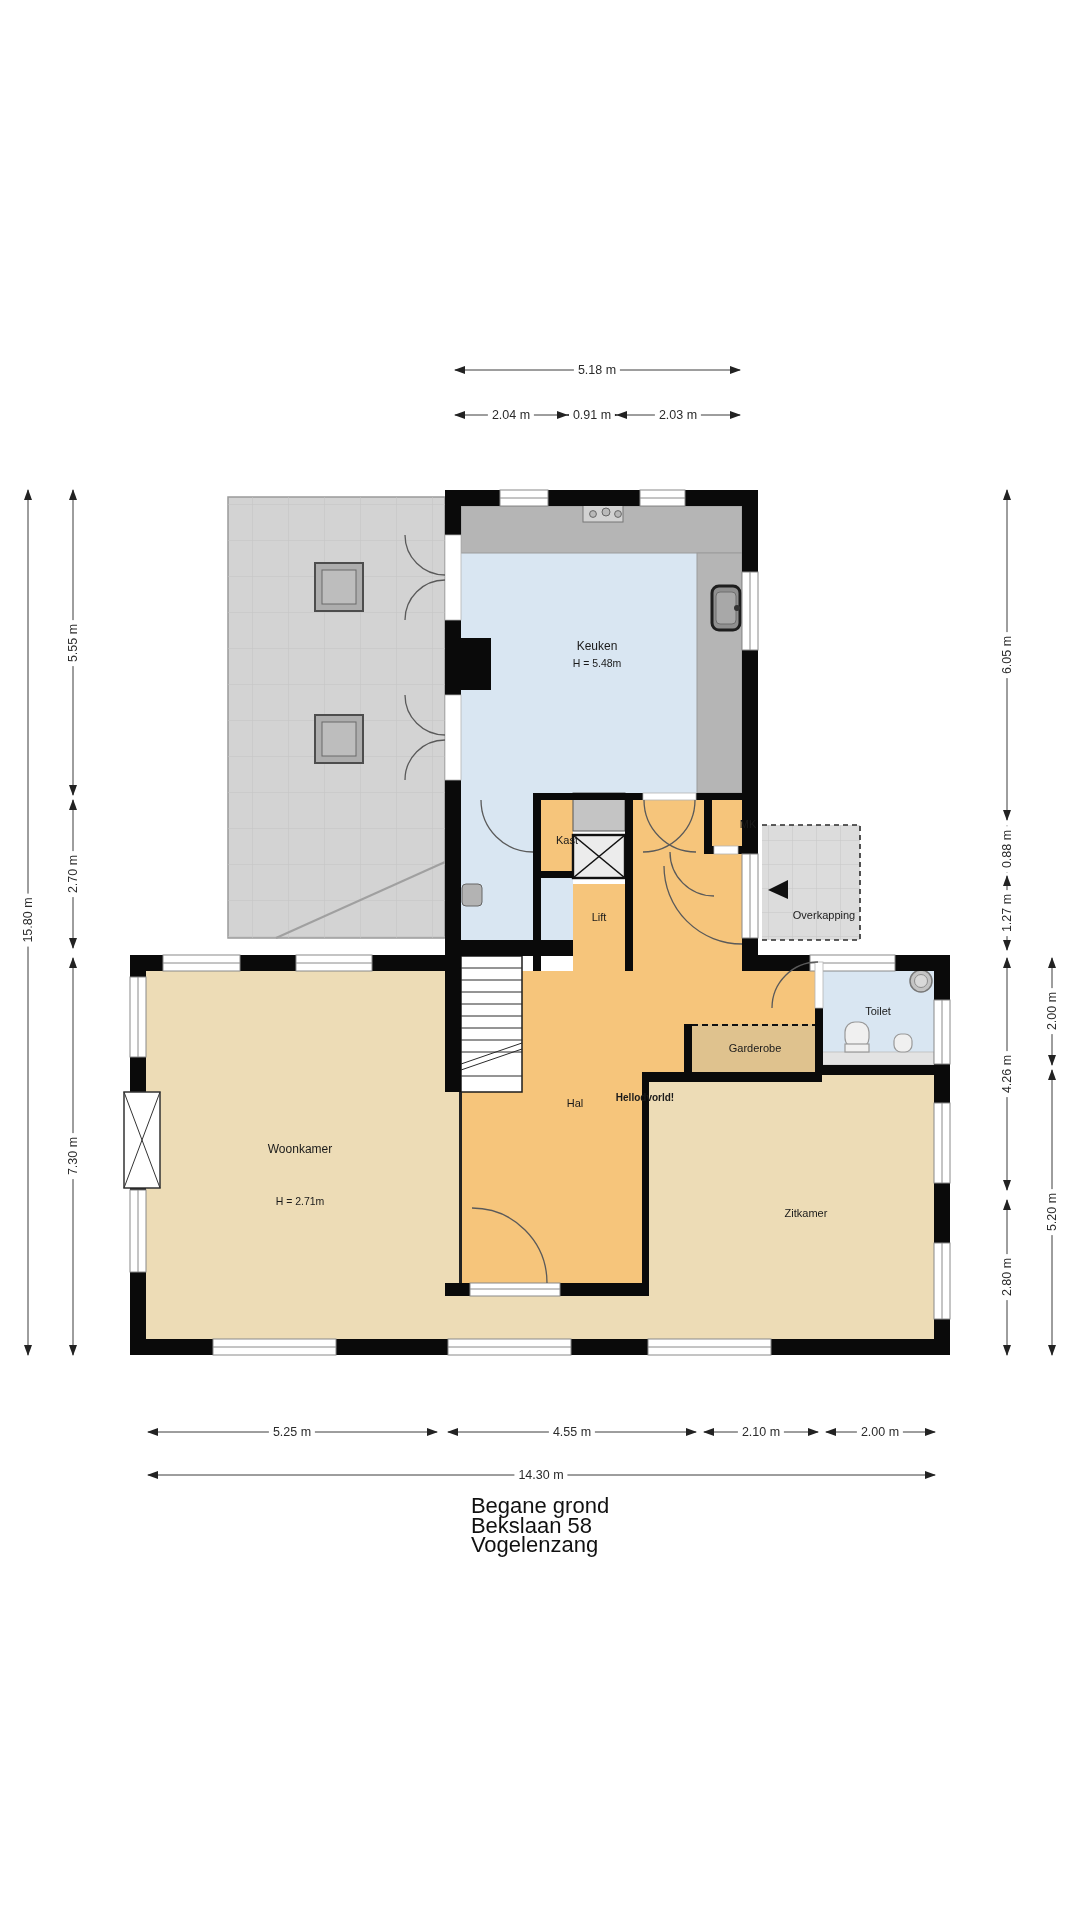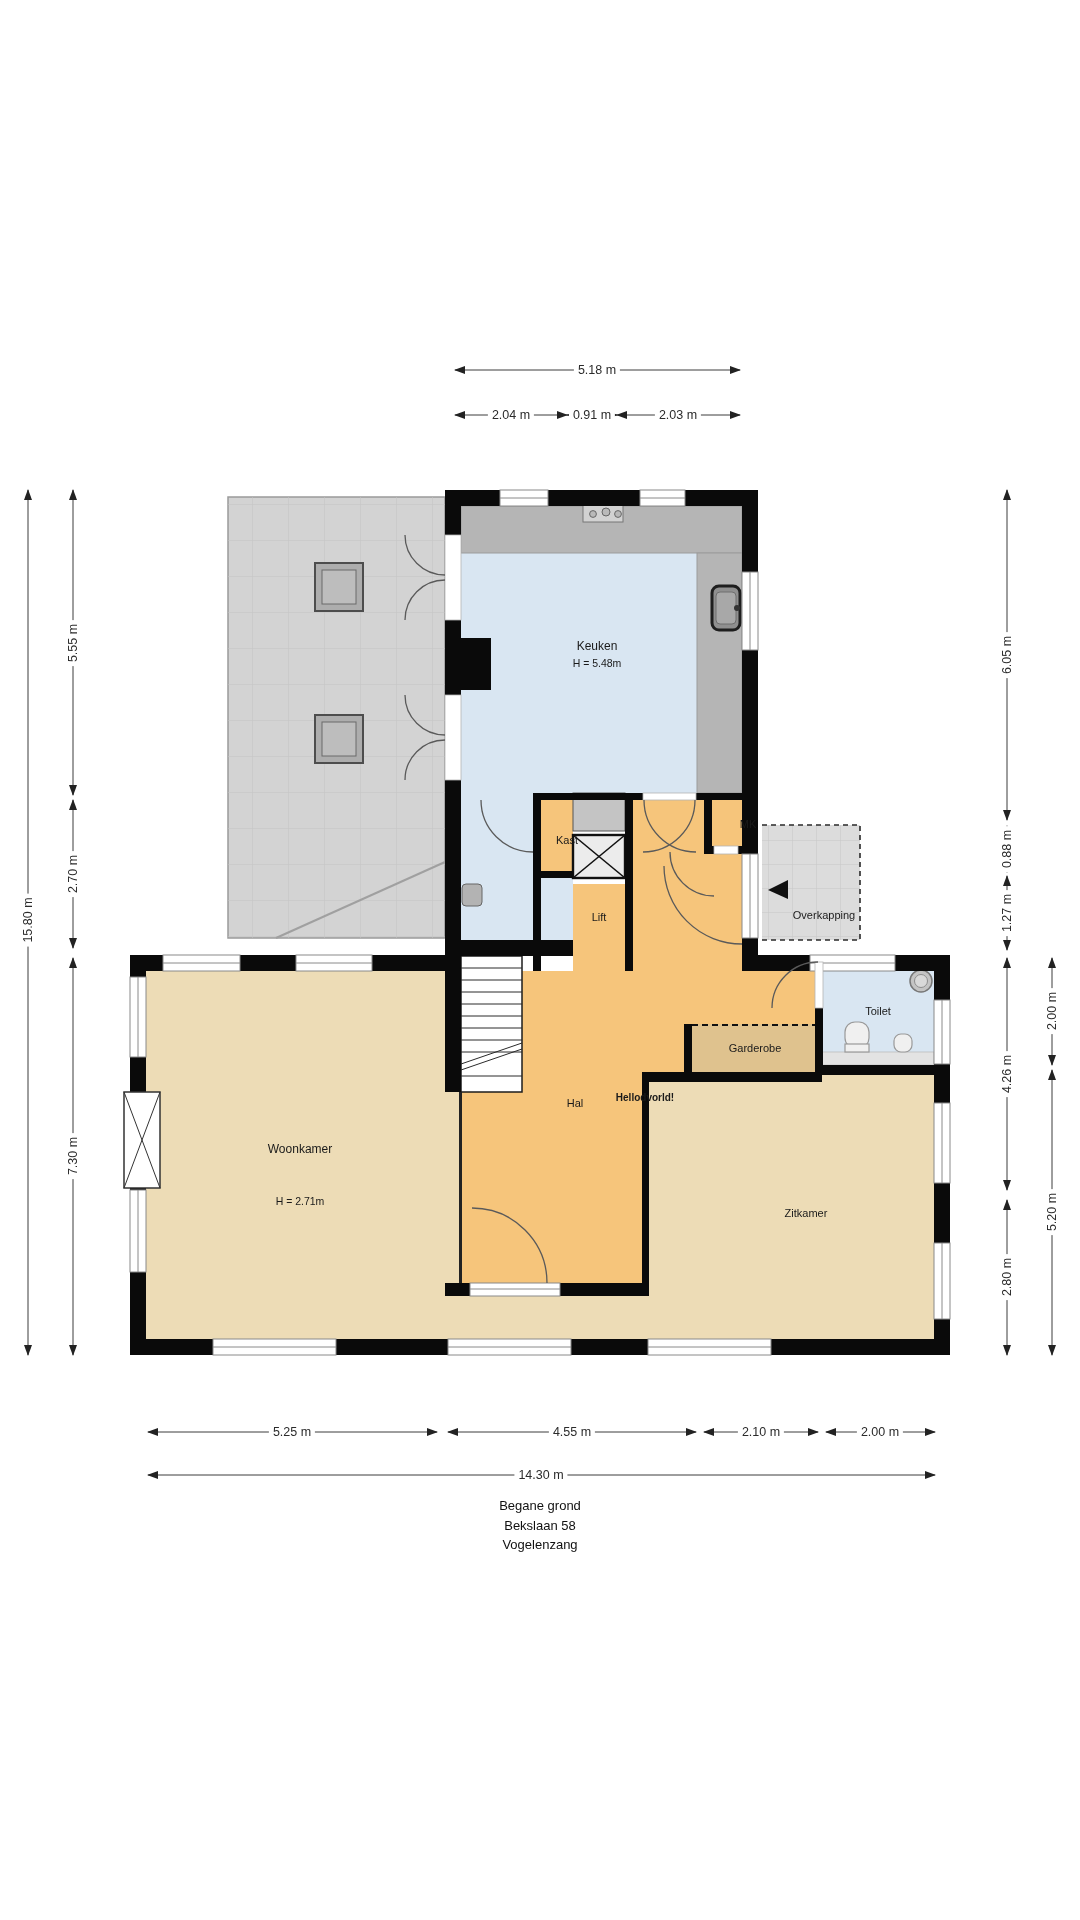--- a/index.html
+++ b/index.html
@@ -30,21 +30,21 @@
   .thinwall{fill:#222;}
 
   .lbl{position:absolute;transform:translate(-50%,-50%);white-space:nowrap;color:var(--text,#1a1a1a);}
   .dimlbl{font-size:12.5px;background:#fff;padding:0 4px;color:#2b2b2b;}
   .dimlbl.v{transform:translate(-50%,-50%) rotate(-90deg);}
   .room{font-size:12px;}
   .room.sm{font-size:11px;}
   .room.sub{font-size:10.5px;}
   .watermark{font-size:10px;font-weight:bold;}
   .titleblock{position:absolute;left:540px;top:1496px;transform:translateX(-50%);
-    text-align:center;font-size:13px;line-height:19.5px;color:#111;}
+    font-size:22px;line-height:19.5px;color:#111;}
 </style>
 </head>
 <body>
 
 <div class="canvas">
 
 <svg viewBox="0 0 1080 1920" width="1080" height="1920">
   <defs>
     <pattern id="pgrid" width="36" height="36" patternUnits="userSpaceOnUse">
       <path d="M36,0 H0 V36" fill="none" stroke="#c3c3c3" stroke-width="1"></path>

